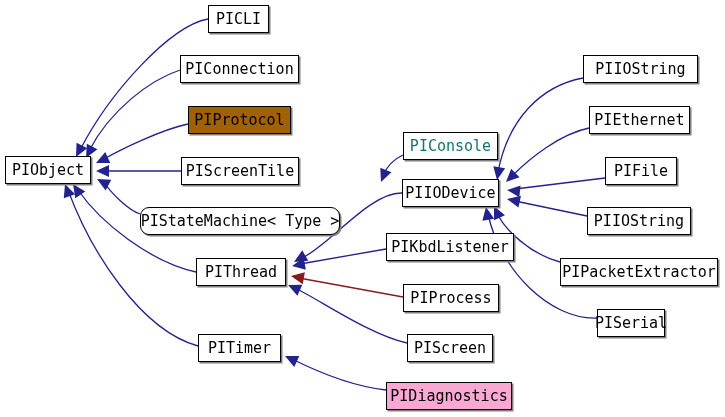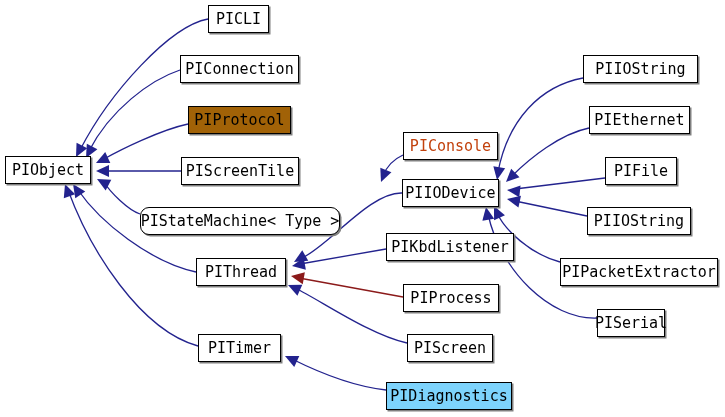--- a/index.html
+++ b/index.html
@@ -106,35 +106,35 @@
       <div class="node" style="left: 140px; top: 207px; width: 200px; height: 28px; border-color: rgb(0, 0, 0); background: rgb(255, 255, 255); box-shadow: rgb(128, 128, 128) 1.5px 1.5px 0px 0px; border-radius: 9px;">
         <span class="node-label" style="color: rgb(0, 0, 0);">PIStateMachine&lt; Type &gt;</span>
       </div>
       <div class="node" style="left: 196px; top: 258px; width: 90px; height: 28px; border-color: rgb(0, 0, 0); background: rgb(255, 255, 255); box-shadow: rgb(128, 128, 128) 1.5px 1.5px 0px 0px;">
         <span class="node-label" style="color: rgb(0, 0, 0);">PIThread</span>
       </div>
       <div class="node" style="left: 198px; top: 334px; width: 83px; height: 28px; border-color: rgb(0, 0, 0); background: rgb(255, 255, 255); box-shadow: rgb(128, 128, 128) 1.5px 1.5px 0px 0px;">
         <span class="node-label" style="color: rgb(0, 0, 0);">PITimer</span>
       </div>
       <div class="node" style="left: 403px; top: 132px; width: 95px; height: 28px; border-color: rgb(0, 0, 0); background: rgb(255, 255, 255); box-shadow: rgb(128, 128, 128) 1.5px 1.5px 0px 0px;">
-        <span class="node-label" style="color: #c2410c;">PIConsole</span>
+        <span class="node-label" style="color: #0f766e;">PIConsole</span>
       </div>
       <div class="node" style="left: 402px; top: 179px; width: 97px; height: 28px; border-color: rgb(0, 0, 0); background: rgb(255, 255, 255); box-shadow: rgb(128, 128, 128) 1.5px 1.5px 0px 0px;">
         <span class="node-label" style="color: rgb(0, 0, 0);">PIIODevice</span>
       </div>
       <div class="node" style="left: 386px; top: 233px; width: 128px; height: 28px; border-color: rgb(0, 0, 0); background: rgb(255, 255, 255); box-shadow: rgb(128, 128, 128) 1.5px 1.5px 0px 0px;">
         <span class="node-label" style="color: rgb(0, 0, 0);">PIKbdListener</span>
       </div>
       <div class="node" style="left: 403px; top: 284px; width: 96px; height: 28px; border-color: rgb(0, 0, 0); background: rgb(255, 255, 255); box-shadow: rgb(128, 128, 128) 1.5px 1.5px 0px 0px;">
         <span class="node-label" style="color: rgb(0, 0, 0);">PIProcess</span>
       </div>
       <div class="node" style="left: 407px; top: 334px; width: 86px; height: 28px; border-color: rgb(0, 0, 0); background: rgb(255, 255, 255); box-shadow: rgb(128, 128, 128) 1.5px 1.5px 0px 0px;">
         <span class="node-label" style="color: rgb(0, 0, 0);">PIScreen</span>
       </div>
-      <div class="node" style="left: 386px; top: 382px; width: 126px; height: 28px; border-color: rgb(0, 0, 0); background: #7dd3fc; box-shadow: rgb(128, 128, 128) 1.5px 1.5px 0px 0px;">
+      <div class="node" style="left: 386px; top: 382px; width: 126px; height: 28px; border-color: rgb(0, 0, 0); background: #f9a8d4; box-shadow: rgb(128, 128, 128) 1.5px 1.5px 0px 0px;">
         <span class="node-label" style="color: rgb(0, 0, 0);">PIDiagnostics</span>
       </div>
       <div class="node" style="left: 583px; top: 55px; width: 115px; height: 28px; border-color: rgb(0, 0, 0); background: rgb(255, 255, 255); box-shadow: rgb(128, 128, 128) 1.5px 1.5px 0px 0px;">
         <span class="node-label" style="color: rgb(0, 0, 0);">PIIOString</span>
       </div>
       <div class="node" style="left: 589px; top: 106px; width: 101px; height: 28px; border-color: rgb(0, 0, 0); background: rgb(255, 255, 255); box-shadow: rgb(128, 128, 128) 1.5px 1.5px 0px 0px;">
         <span class="node-label" style="color: rgb(0, 0, 0);">PIEthernet</span>
       </div>
       <div class="node" style="left: 605px; top: 157px; width: 72px; height: 28px; border-color: rgb(0, 0, 0); background: rgb(255, 255, 255); box-shadow: rgb(128, 128, 128) 1.5px 1.5px 0px 0px;">
         <span class="node-label" style="color: rgb(0, 0, 0);">PIFile</span>

